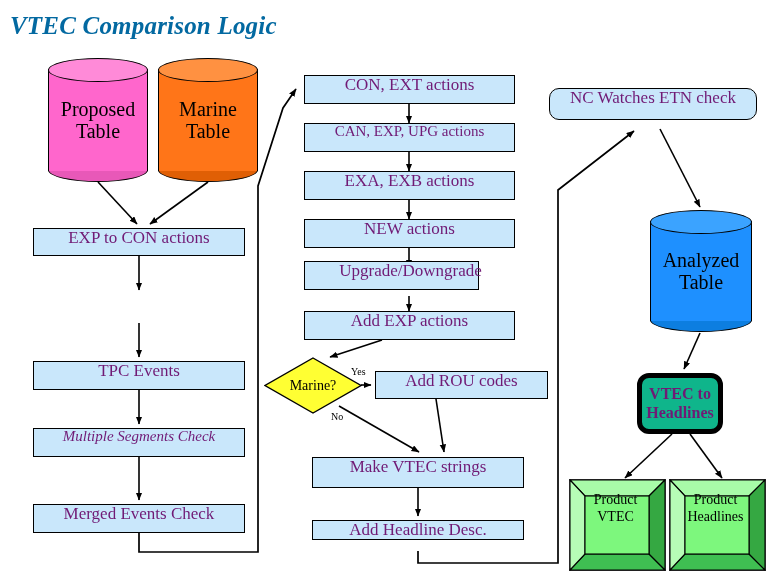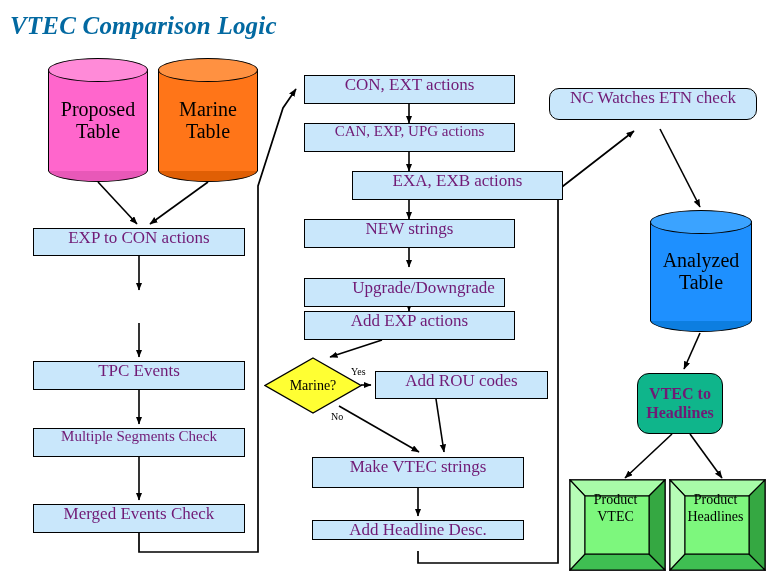--- a/index.html
+++ b/index.html
@@ -109,21 +109,21 @@
     align-items: center;
     justify-content: center;
     font-size: 14px;
     color: #000;
     z-index: 2;
   }
 
   
   .rbox {
     background: #0fb58b;
-    border: 1px solid #000000;
+    border: 5px solid #000000;
     border-radius: 12px;
     font-size: 16px;
     font-weight: bold;
     flex-direction: column;
     line-height: 1.15;
   }
 
   
   .cube {
     position: absolute;
@@ -227,40 +227,40 @@
       <span>Table</span>
     </div>
   </div>
 
   <div class="node pbox" style="left:33px; top:228px; width:212px; height:28px;">
     <span>EXP to CON actions</span>
   </div>
   <div class="node pbox" style="left:33px; top:361px; width:212px; height:29px;">
     <span>TPC Events</span>
   </div>
-  <div class="node pbox small" style="left:33px; top:428px; width:212px; height:29px;">
+  <div class="node pbox small" style="left:33px; top:428px; width:212px; height:29px;font-style:italic;">
     <span>Multiple Segments Check</span>
   </div>
   <div class="node pbox" style="left:33px; top:504px; width:212px; height:29px;">
     <span>Merged Events Check</span>
   </div>
 
   <div class="node pbox" style="left:304px; top:75px; width:211px; height:29px;">
     <span>CON, EXT actions</span>
   </div>
   <div class="node pbox small" style="left:304px; top:123px; width:211px; height:29px;">
     <span>CAN, EXP, UPG actions</span>
   </div>
-  <div class="node pbox" style="left:304px; top:171px; width:211px; height:29px;margin-left:48px;">
+  <div class="node pbox" style="left:304px; top:171px; width:211px; height:29px;">
     <span>EXA, EXB actions</span>
   </div>
   <div class="node pbox" style="left:304px; top:219px; width:211px; height:29px;">
-    <span>NEW strings</span>
-  </div>
-  <div class="node pbox" style="left:304px; top:278px; width:201px; height:29px;padding-left:38px;">
+    <span>NEW actions</span>
+  </div>
+  <div class="node pbox" style="left:304px; top:261px; width:175px; height:29px;padding-left:38px;">
     <span>Upgrade/Downgrade</span>
   </div>
   <div class="node pbox" style="left:304px; top:311px; width:211px; height:29px;">
     <span>Add EXP actions</span>
   </div>
 
   <div class="diamond" style="left:264px; top:357px; width:98px; height:57px;">
     <svg width="98" height="57" viewBox="0 0 98 57">
       <polygon points="49,1 97,28.5 49,56 1,28.5" fill="#ffff33" stroke="#000000" stroke-width="1.4"></polygon>
     </svg>

